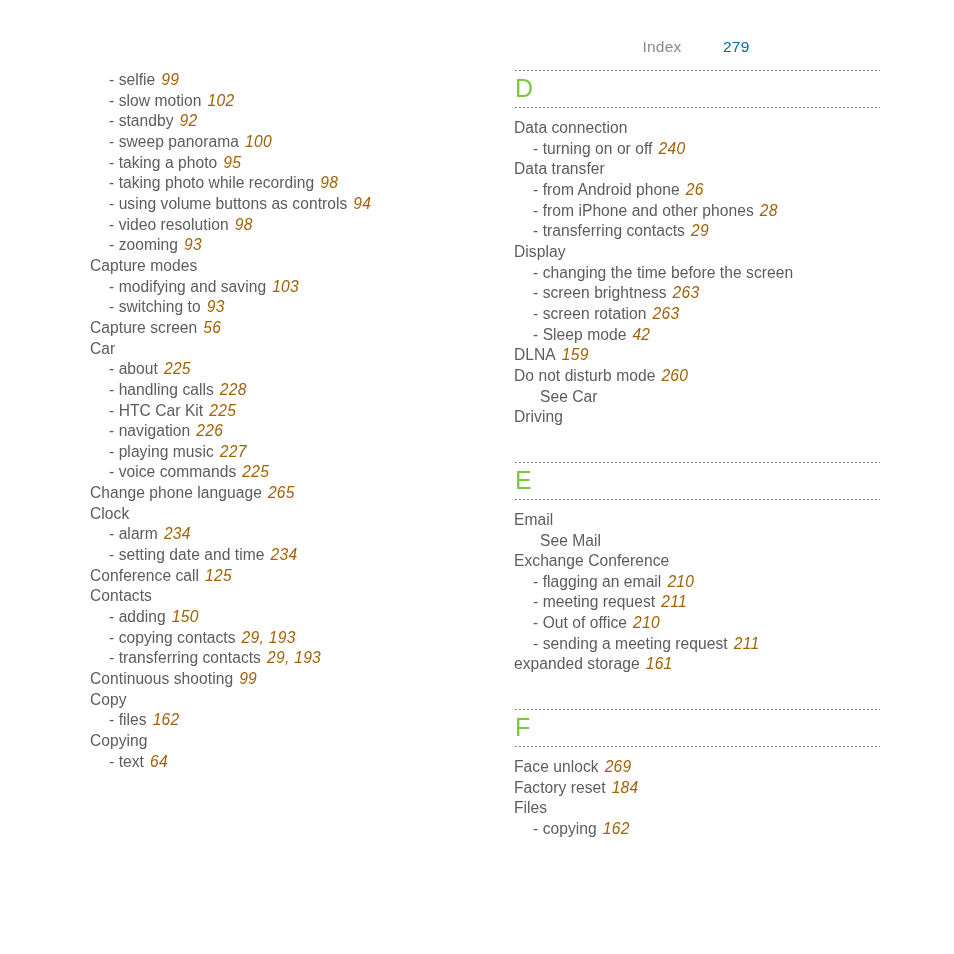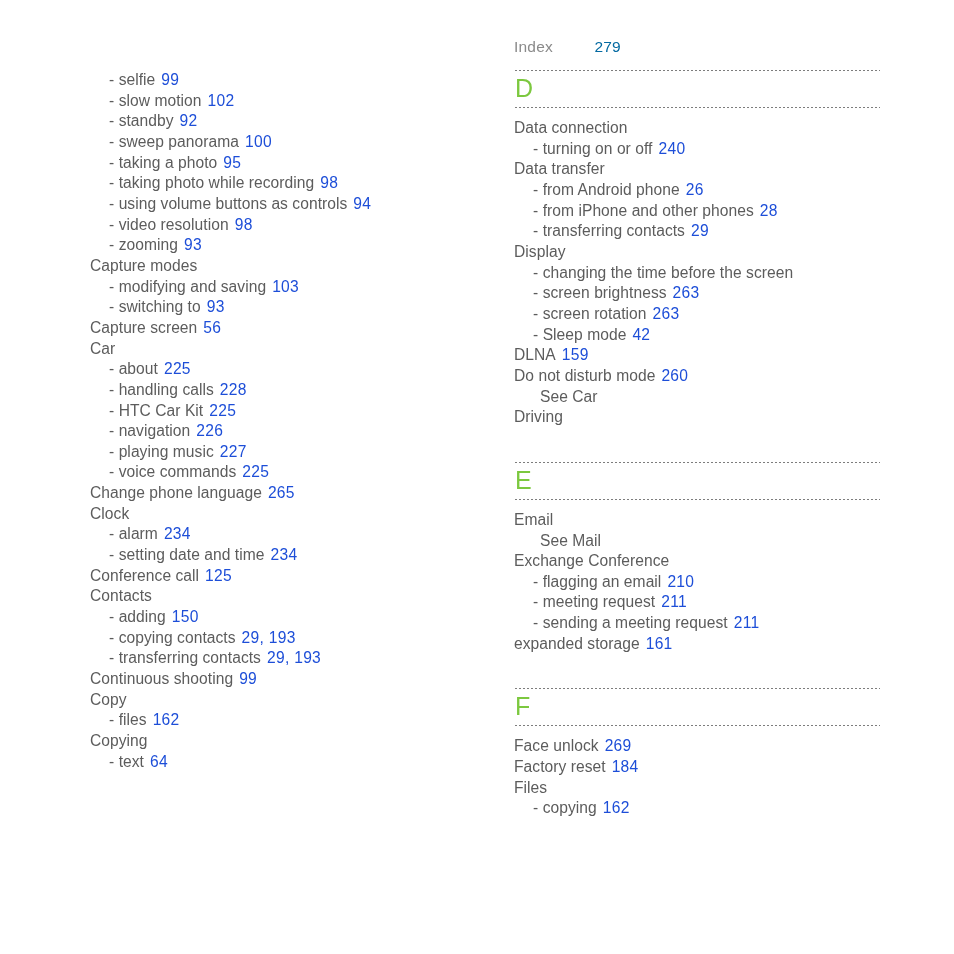--- a/index.html
+++ b/index.html
@@ -21,21 +21,21 @@
     inset: 0;
   }
 
   
   .running-head {
     position: absolute;
     top: 38px;
     left: 514px;
     width: 364px;
     display: flex;
-    justify-content: flex-start;
+    justify-content: center;
     align-items: baseline;
     font-size: 15.5px;
   }
   .running-head .rh-label {
     color: #8a8a8a;
     letter-spacing: .2px;
   }
   .running-head .rh-page {
     color: #0369a1;
     margin-left: 34px;
@@ -65,21 +65,22 @@
   .entry.level-cont { padding-left: 72px; }
   .entry.level-see  { padding-left: 26px; }
 
   .entry .dash {
     color: #5c5c5c;
   }
   .entry .txt {
     color: #5c5c5c;
   }
   .entry .pages {
-    color: #1d4ed8;
+    font-style: italic;
+    color: #a16207;
     margin-left: 6px;
     letter-spacing: .3px;
   }
 
   
   .letter-section {
     margin-top: 34px;
   }
   .letter-section.first { margin-top: 0; }
 
@@ -174,20 +175,21 @@
       <div class="letter-section">
         <div class="rule"></div>
         <div class="letter-head">E</div>
         <div class="rule"></div>
         <div class="letter-body">
           <div class="entry level-main"><span class="txt">Email</span></div>
           <div class="entry level-see"><span class="txt">See Mail</span></div>
           <div class="entry level-main"><span class="txt">Exchange Conference</span></div>
           <div class="entry level-sub"><span class="dash">- </span><span class="txt">flagging an email</span><span class="pages">210</span></div>
           <div class="entry level-sub"><span class="dash">- </span><span class="txt">meeting request</span><span class="pages">211</span></div>
+          <div class="entry level-sub"><span class="dash">- </span><span class="txt">Out of office</span><span class="pages">210</span></div>
           <div class="entry level-sub"><span class="dash">- </span><span class="txt">sending a meeting request</span><span class="pages">211</span></div>
           <div class="entry level-main"><span class="txt">expanded storage</span><span class="pages">161</span></div>
         </div>
       </div>
       <div class="letter-section">
         <div class="rule"></div>
         <div class="letter-head">F</div>
         <div class="rule"></div>
         <div class="letter-body">
           <div class="entry level-main"><span class="txt">Face unlock</span><span class="pages">269</span></div>

